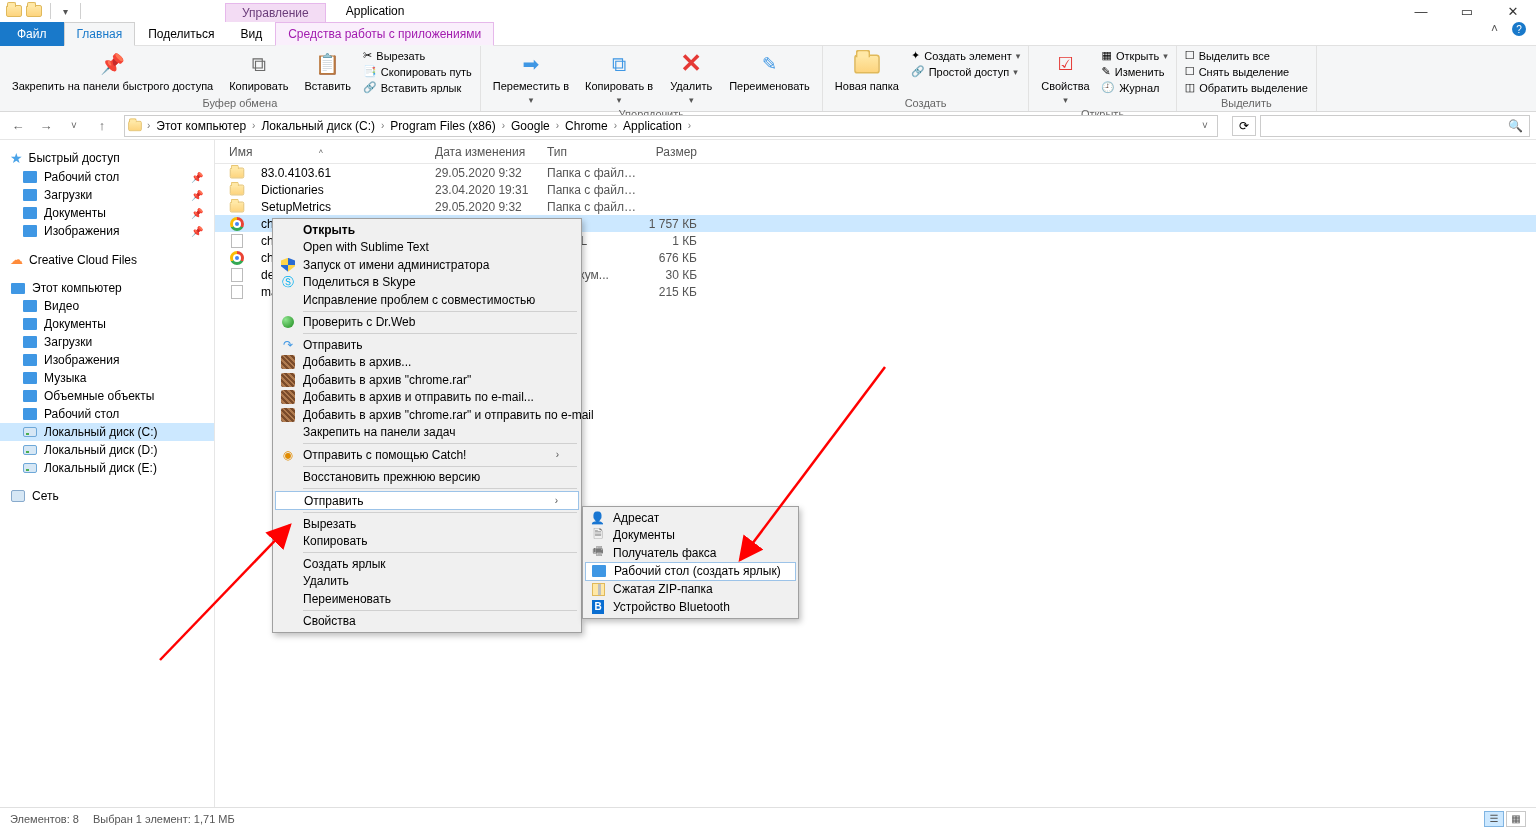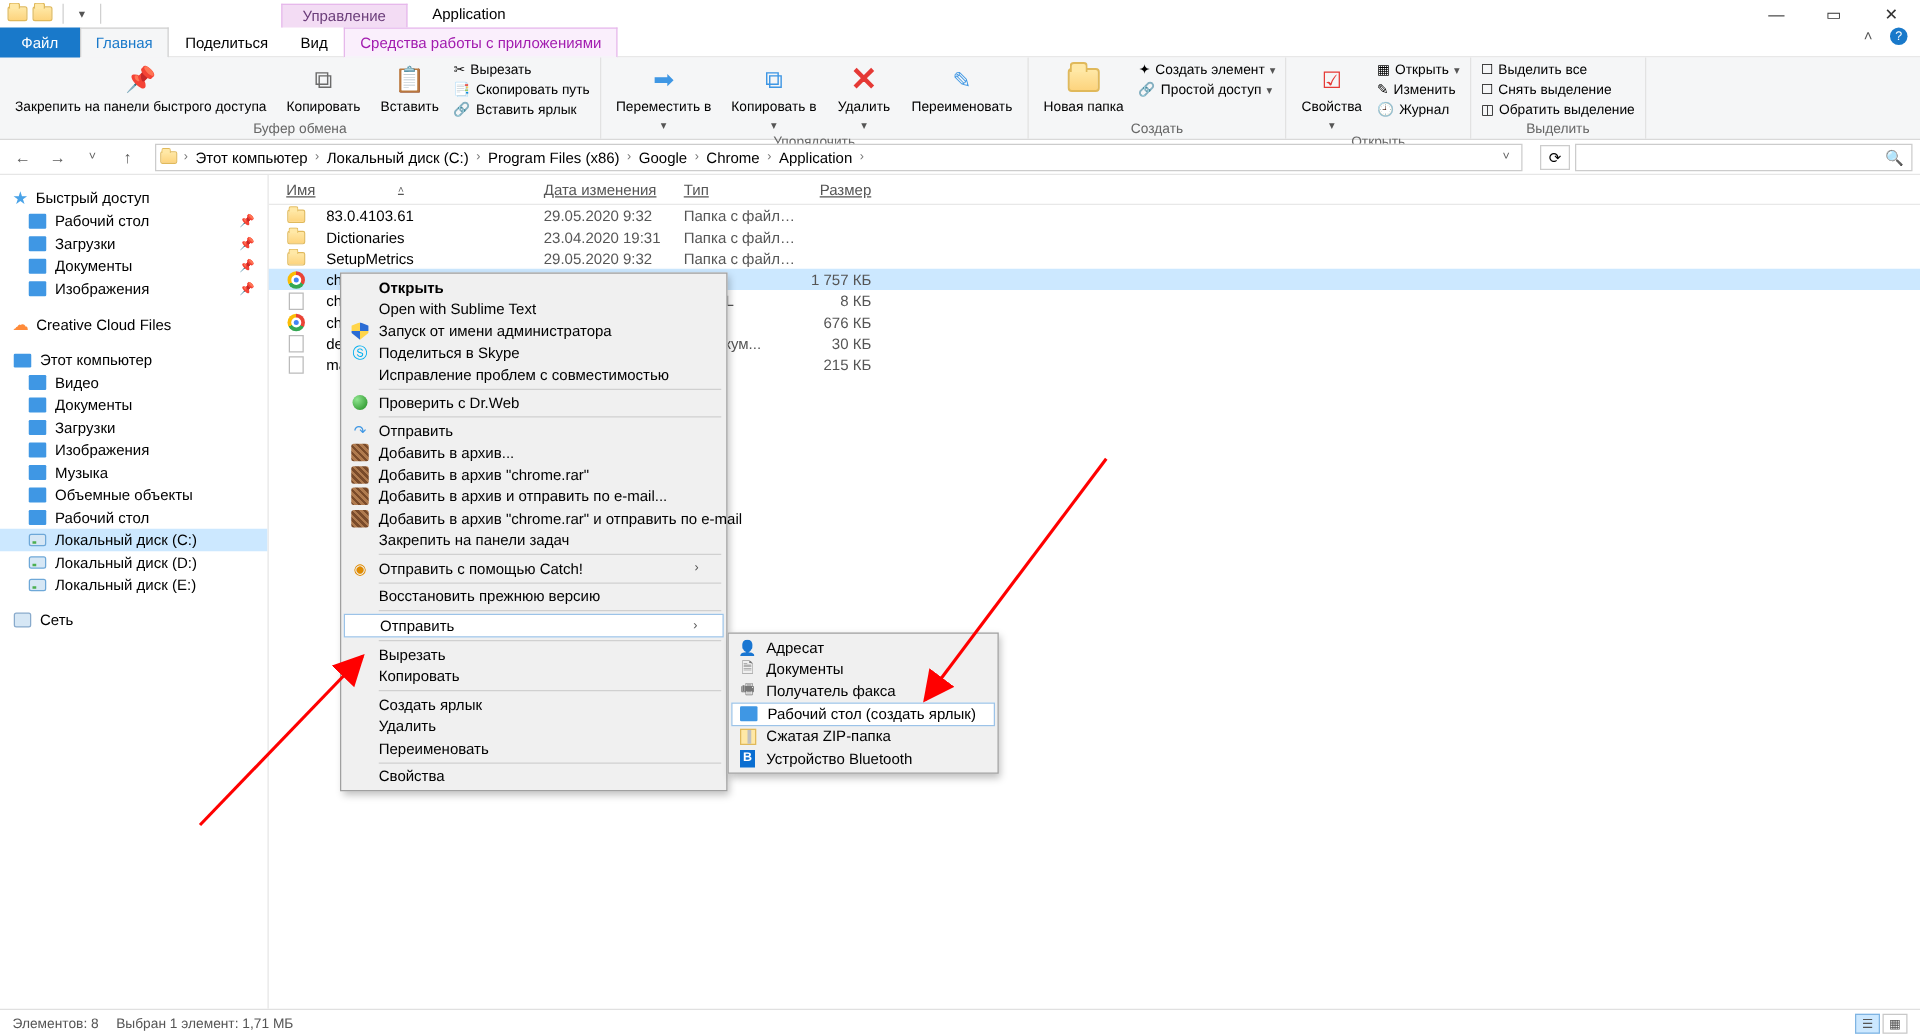--- a/index.html
+++ b/index.html
@@ -54,21 +54,21 @@
   .nav-item{display:flex;align-items:center;gap:6px;padding:2px 0 2px 22px;font-size:12px;white-space:nowrap;}
   .nav-item.top{padding-left:10px;font-weight:normal;}
   .nav-item .pin{margin-left:auto;margin-right:10px;color:#888;font-size:10px;}
   .nav-item.sel{background:#cce8ff;}
   .ic16{width:16px;height:14px;display:inline-flex;align-items:center;justify-content:center;}
   .blue-sq{width:14px;height:12px;background:#3f97e4;border-radius:1px;}
   .drive{width:14px;height:10px;background:#d6e7f5;border:1px solid #6ea8d8;border-radius:2px;position:relative;}
   .drive::after{content:"";position:absolute;bottom:1px;left:2px;width:3px;height:2px;background:#4caf50;}
   
   .content-pane{flex:1; position:relative;}
-  .col-headers{display:flex; align-items:center; height:24px; border-bottom:1px solid #e8e8e8; font-size:12px; color:#555; padding-left:14px;text-decoration:underline;}
+  .col-headers{display:flex; align-items:center; height:24px; border-bottom:1px solid #e8e8e8; font-size:12px; color:#555; padding-left:14px;}
   .col-name{width:206px; display:flex; align-items:center; gap:6px;}
   .sort-ind{font-size:8px;color:#666;}
   .col-date{width:112px;}
   .col-type{width:90px;}
   .col-size{width:60px; text-align:right;}
   .filelist{}
   .filerow{display:flex;align-items:center;height:17px;font-size:12px;padding-left:14px;}
   .filerow .c-name{width:206px;display:flex;align-items:flex-end;gap:16px;}
   .filerow .c-date{width:112px;color:#555;}
   .filerow .c-type{width:90px;color:#555;white-space:nowrap;overflow:hidden;text-overflow:ellipsis;}
@@ -504,21 +504,21 @@
         </div>
         <div class="filerow">
           <div class="c-name">
             <span class="ic16">
               <span class="doc-ic"></span>
             </span>
             <span>chrome</span>
           </div>
           <div class="c-date"></div>
           <div class="c-type">нт XML</div>
-          <div class="c-size">8 КБ</div>
+          <div class="c-size">1 КБ</div>
         </div>
         <div class="filerow">
           <div class="c-name">
             <span class="ic16">
               <span class="chrome-ic"></span>
             </span>
             <span>chrome</span>
           </div>
           <div class="c-date"></div>
           <div class="c-type">ение</div>

